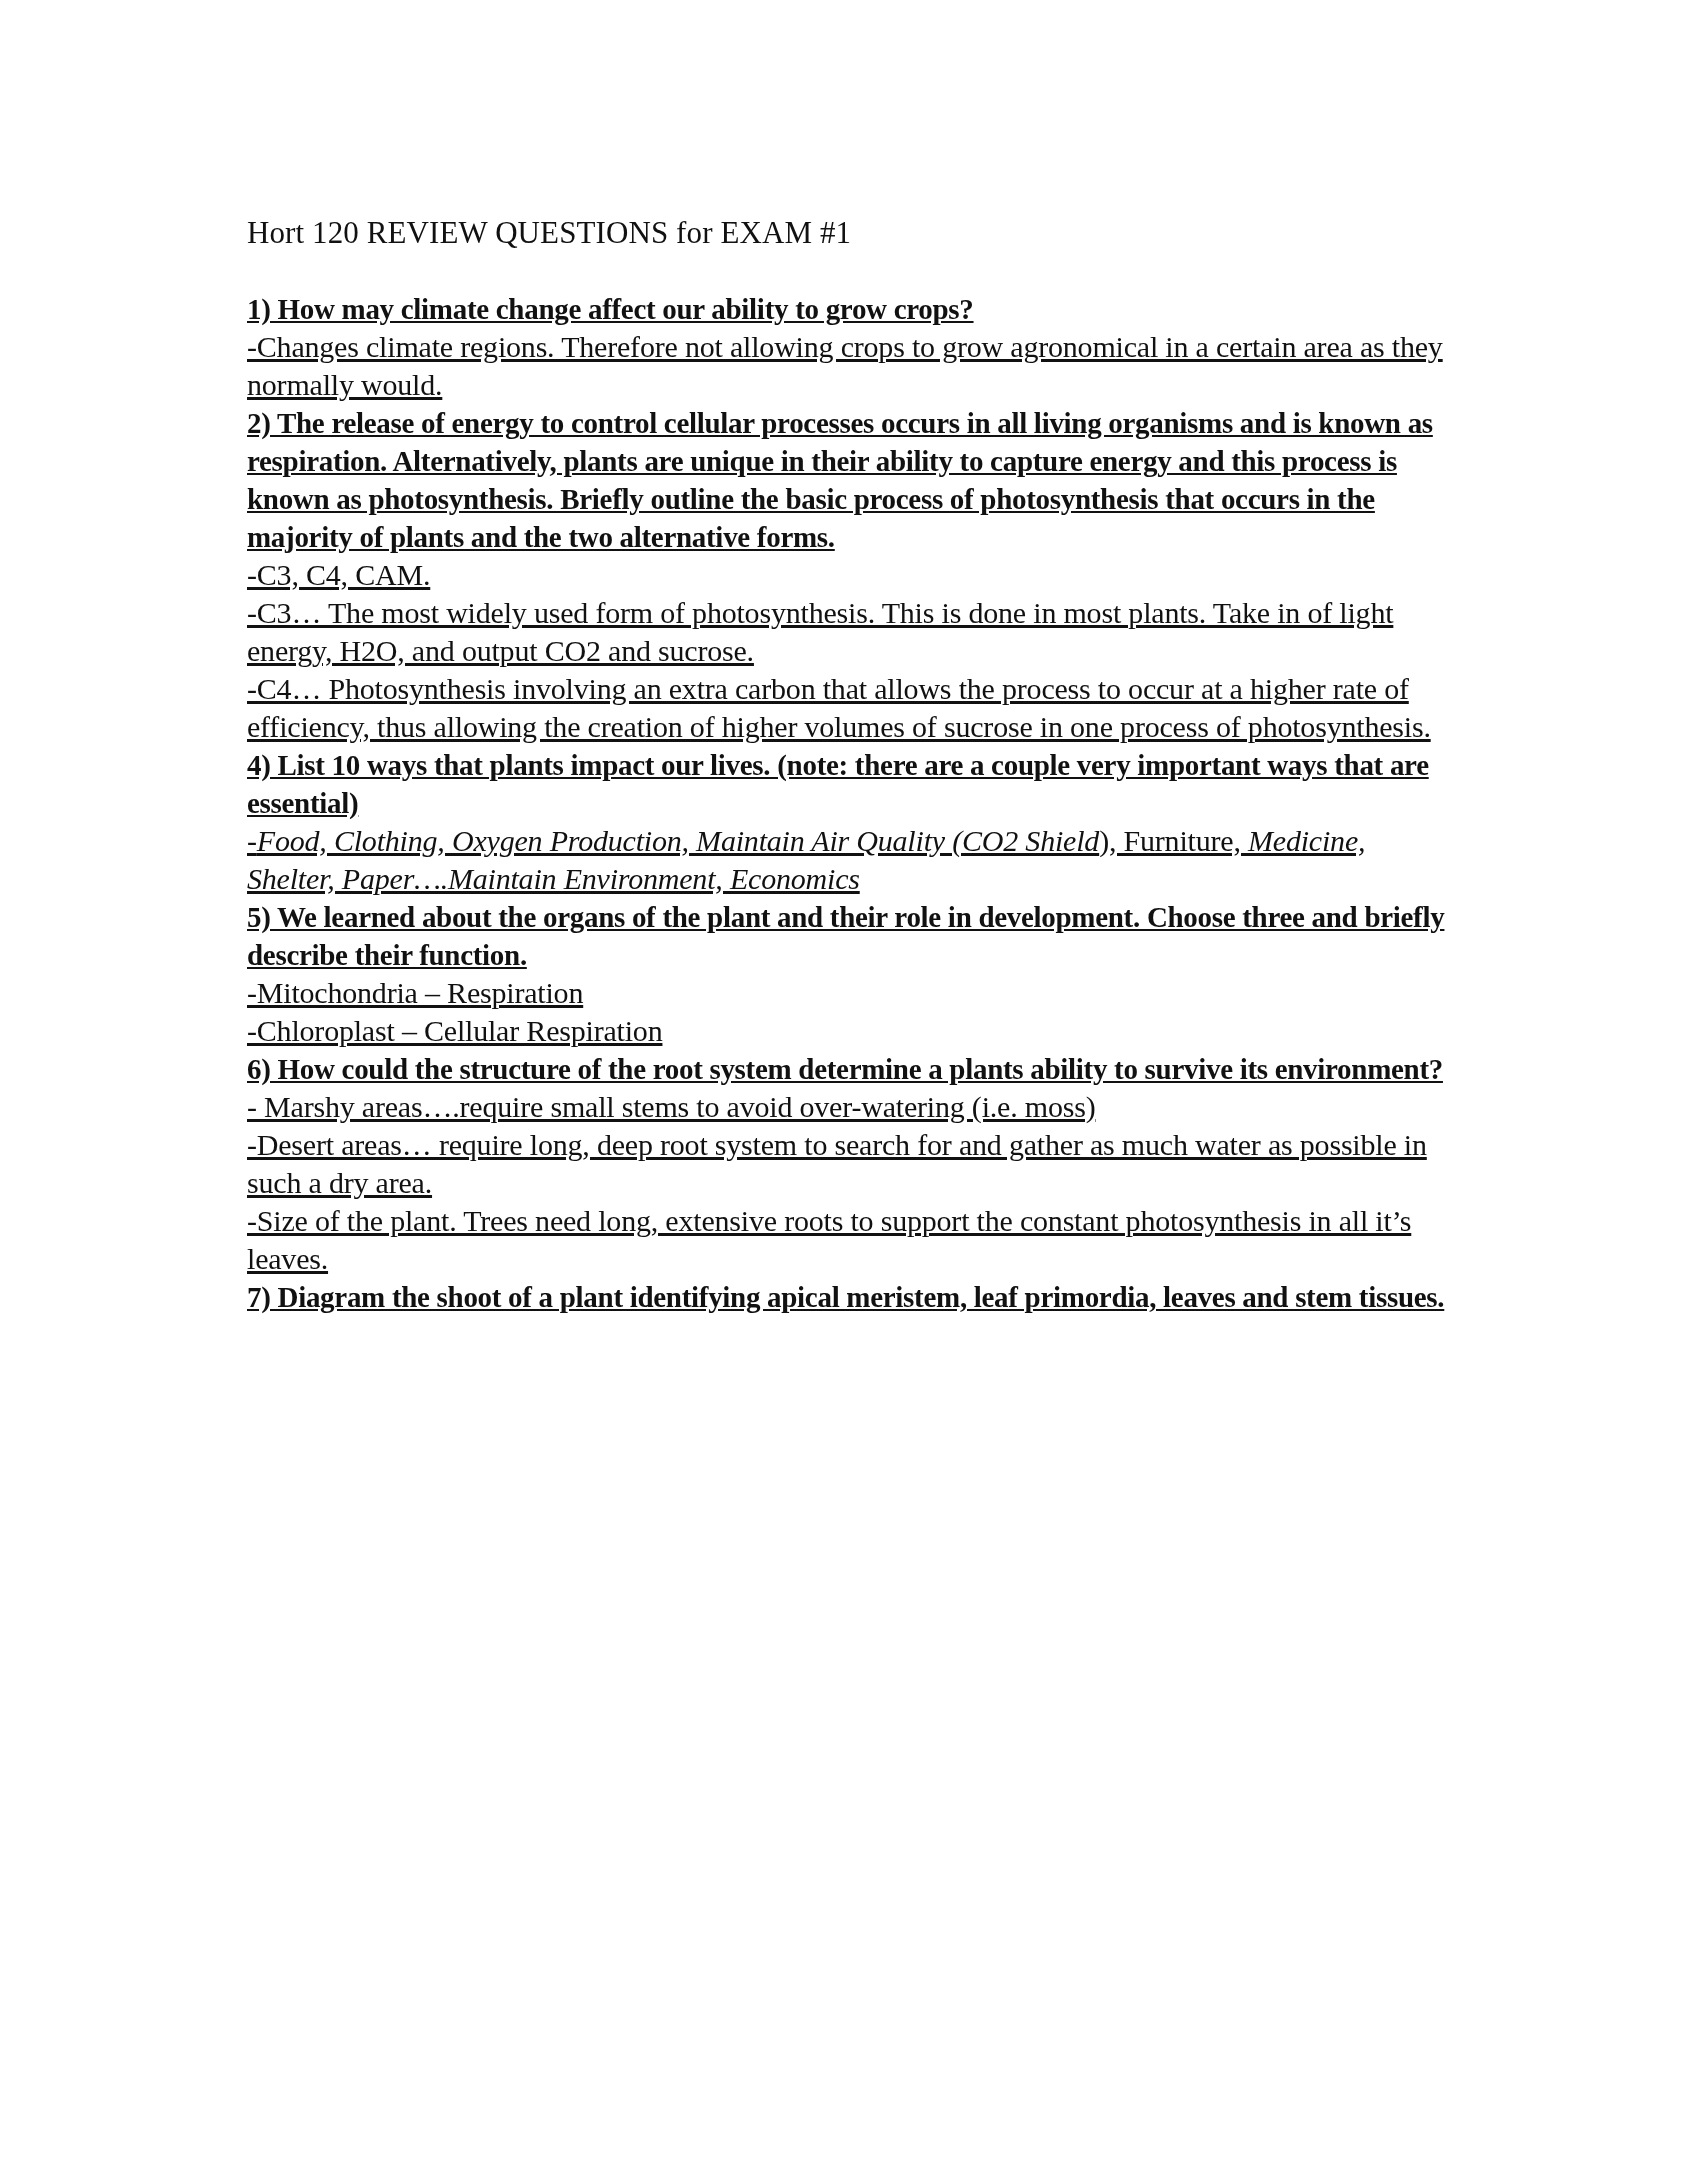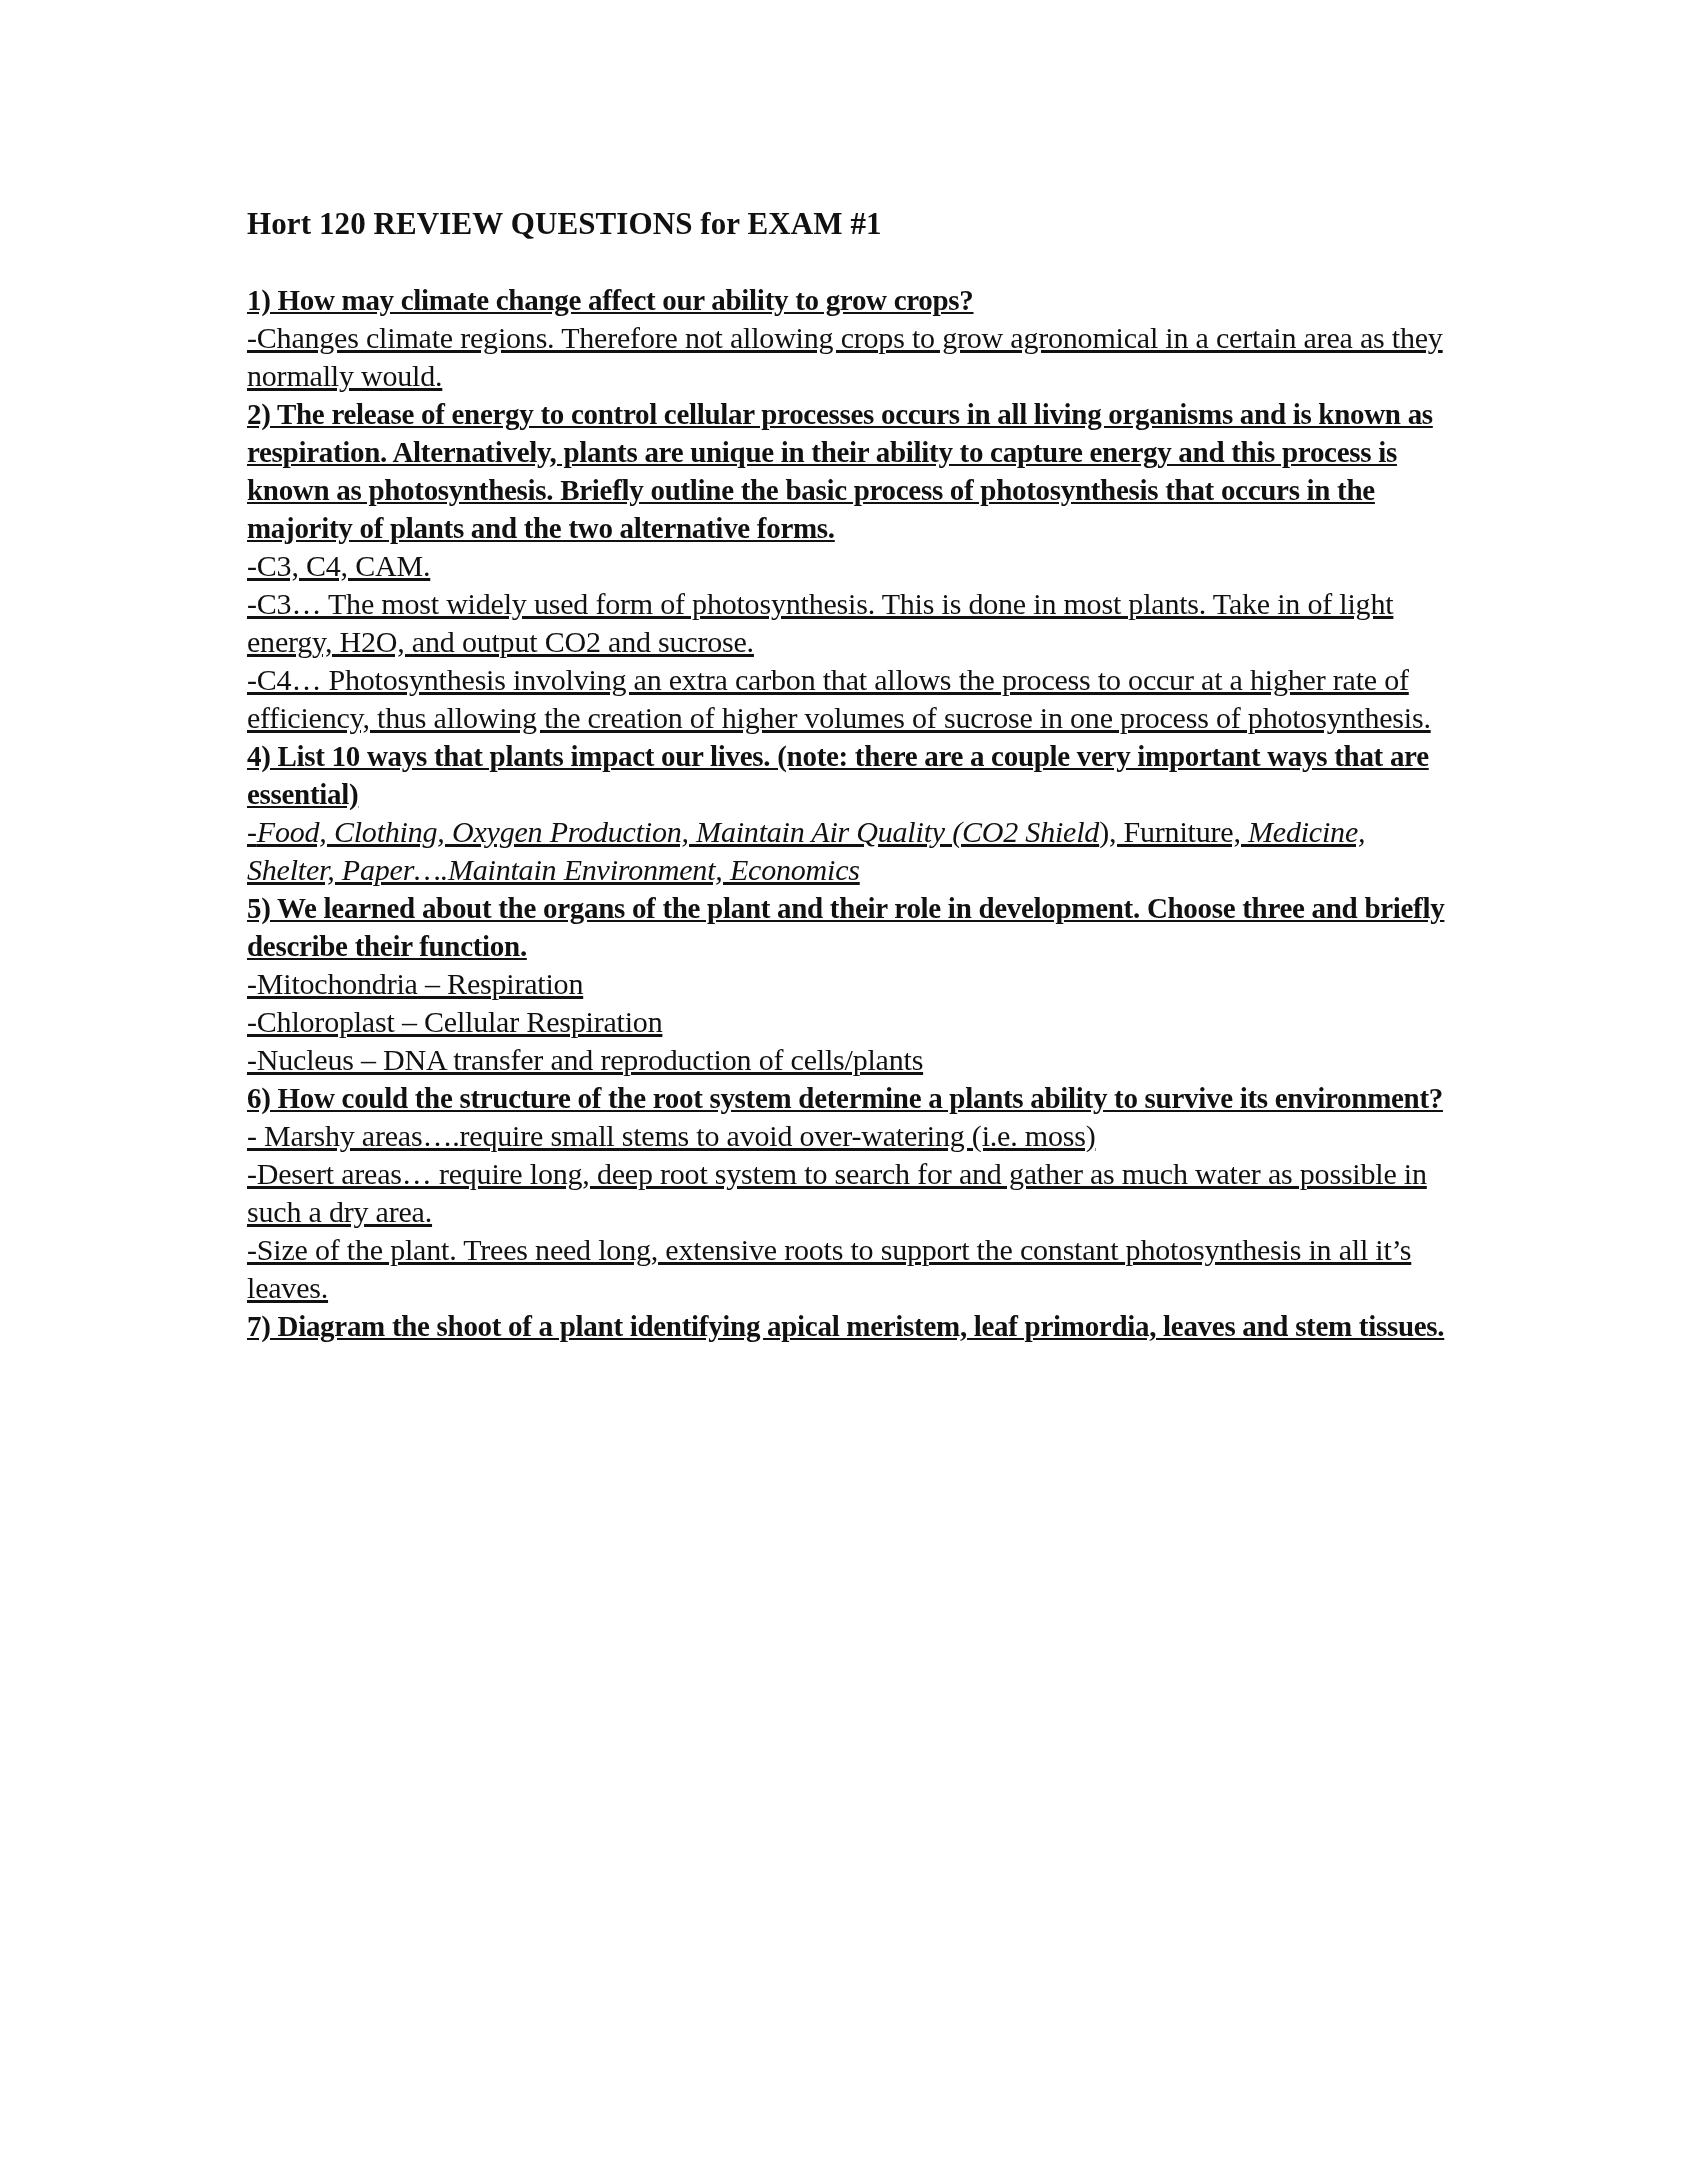--- a/index.html
+++ b/index.html
@@ -17,22 +17,22 @@
     }
     .page {
       position: absolute;
       left: 247px;
       top: 198px;
       width: 1208px;
     }
     .title {
       font-size: 31px;
       line-height: 38px;
-      margin: 7px 0 38px 0;
-      font-weight: bold;
+      margin: 16px 0 38px 0;
+      font-weight: normal;
       letter-spacing: 0.1px;
     }
     .q {
       font-size: 29px;
       line-height: 38px;
       font-weight: bold;
       margin: 0;
       letter-spacing: -0.3px;
     }
     .a {
@@ -65,21 +65,20 @@
 
   <div class="block">
     <p class="q">4) List 10 ways that plants impact our lives. (note: there are a couple very important ways that are essential)</p>
     <p class="a"><span>-</span><span class="it">Food, Clothing, Oxygen Production, Maintain Air Quality (CO2 Shield</span><span>), Furniture, </span><span class="it">Medicine, Shelter, Paper….Maintain Environment, Economics</span></p>
   </div>
 
   <div class="block">
     <p class="q">5) We learned about the organs of the plant and their role in development.  Choose three and briefly describe their function.</p>
     <p class="a">-Mitochondria – Respiration</p>
     <p class="a">-Chloroplast – Cellular Respiration</p>
-    <p class="a">-Nucleus – DNA transfer and reproduction of cells/plants</p>
   </div>
 
   <div class="block">
     <p class="q">6) How could the structure of the root system determine a plants ability to survive its environment?</p>
     <p class="a">- Marshy areas….require small stems to avoid over-watering (i.e. moss)</p>
     <p class="a">-Desert areas… require long, deep root system to search for and gather as much water as possible in such a dry area.</p>
     <p class="a">-Size of the plant. Trees need long, extensive roots to support the constant photosynthesis in all it’s leaves.</p>
   </div>
 
   <div class="block">

